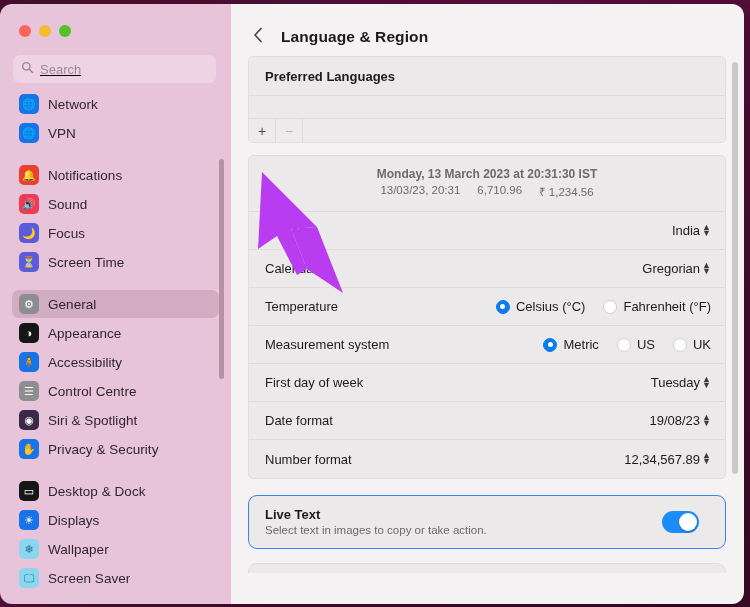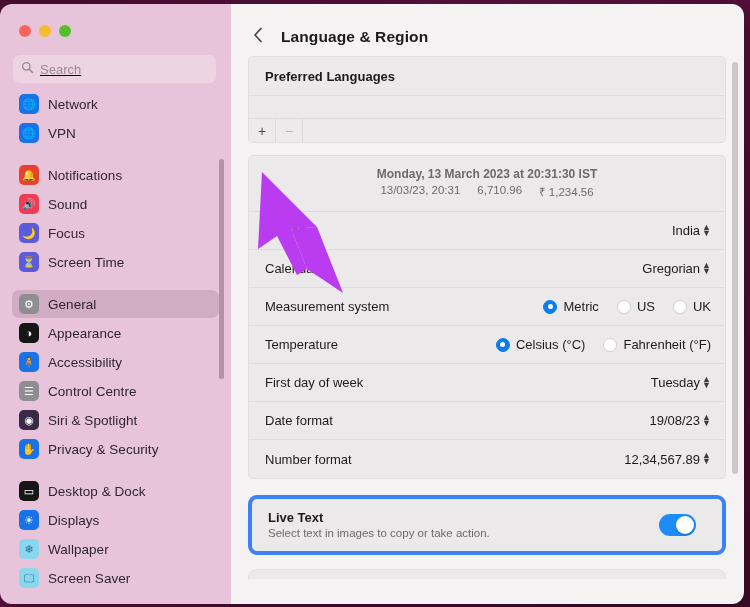--- a/index.html
+++ b/index.html
@@ -302,21 +302,21 @@
   .radio-label {
     font-size: 13px;
     color: #1c1b1e;
     white-space: nowrap;
   }
 
   
   .livetext-card {
     background: #ebe9ea;
     border-radius: 9px;
-    border: 4px solid #3b82f6;
+    border: 1px solid #3b82f6;
     padding: 11px 26px 12px 16px;
     display: flex;
     align-items: center;
     justify-content: space-between;
     margin-top: 16px;
   }
   .lt-title {
     font-size: 13px;
     font-weight: bold;
     color: #1c1b1e;
@@ -532,20 +532,34 @@
 
           <div class="setting-row">
             <div class="setting-label">Calendar</div>
             <div class="setting-right">
               <span class="popup-value">Gregorian</span>
               <span class="stepper">
                 <span>▲</span>
                   <span>▼</span>
               </span>
             </div>
+          </div>
+
+          <div class="setting-row">
+            <div class="setting-label">Temperature</div>
+            <div class="radio-group" id="temp-radios">
+                <div class="radio-opt">
+                  <span class="radio on"></span>
+                  <span class="radio-label">Celsius (°C)</span>
+                </div>
+                <div class="radio-opt">
+                  <span class="radio"></span>
+                  <span class="radio-label">Fahrenheit (°F)</span>
+                </div>
+              </div>
           </div>
 
           <div class="setting-row">
             <div class="setting-label">Measurement system</div>
             <div class="radio-group" id="meas-radios">
                 <div class="radio-opt">
                   <span class="radio on"></span>
                   <span class="radio-label">Metric</span>
                 </div>
                 <div class="radio-opt">
@@ -553,34 +567,20 @@
                   <span class="radio-label">US</span>
                 </div>
                 <div class="radio-opt">
                   <span class="radio"></span>
                   <span class="radio-label">UK</span>
                 </div>
               </div>
           </div>
 
           <div class="setting-row">
-            <div class="setting-label">Temperature</div>
-            <div class="radio-group" id="temp-radios">
-                <div class="radio-opt">
-                  <span class="radio on"></span>
-                  <span class="radio-label">Celsius (°C)</span>
-                </div>
-                <div class="radio-opt">
-                  <span class="radio"></span>
-                  <span class="radio-label">Fahrenheit (°F)</span>
-                </div>
-              </div>
-          </div>
-
-          <div class="setting-row">
             <div class="setting-label">First day of week</div>
             <div class="setting-right">
               <span class="popup-value">Tuesday</span>
               <span class="stepper">
                 <span>▲</span>
                   <span>▼</span>
               </span>
             </div>
           </div>
 

